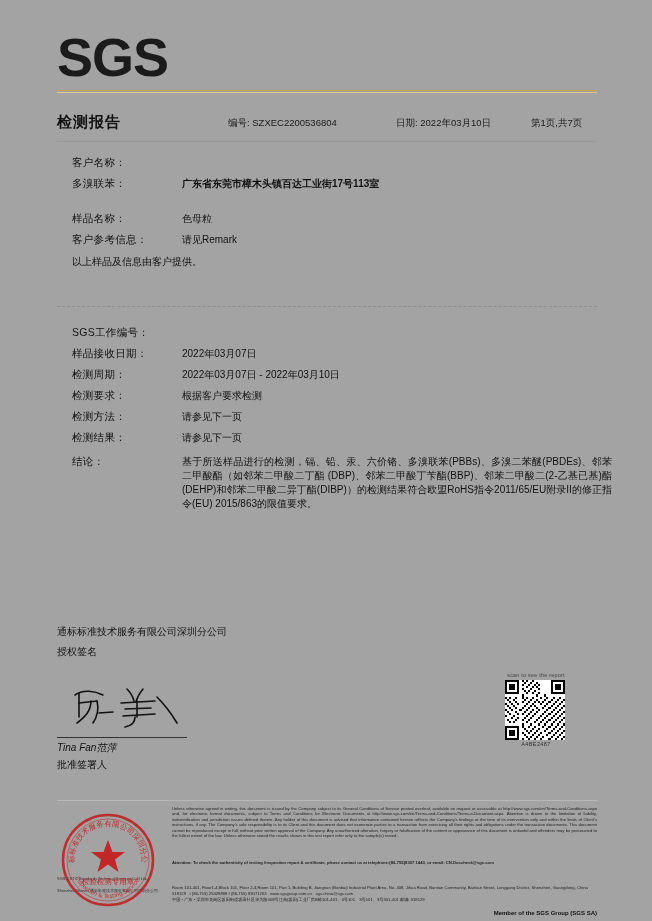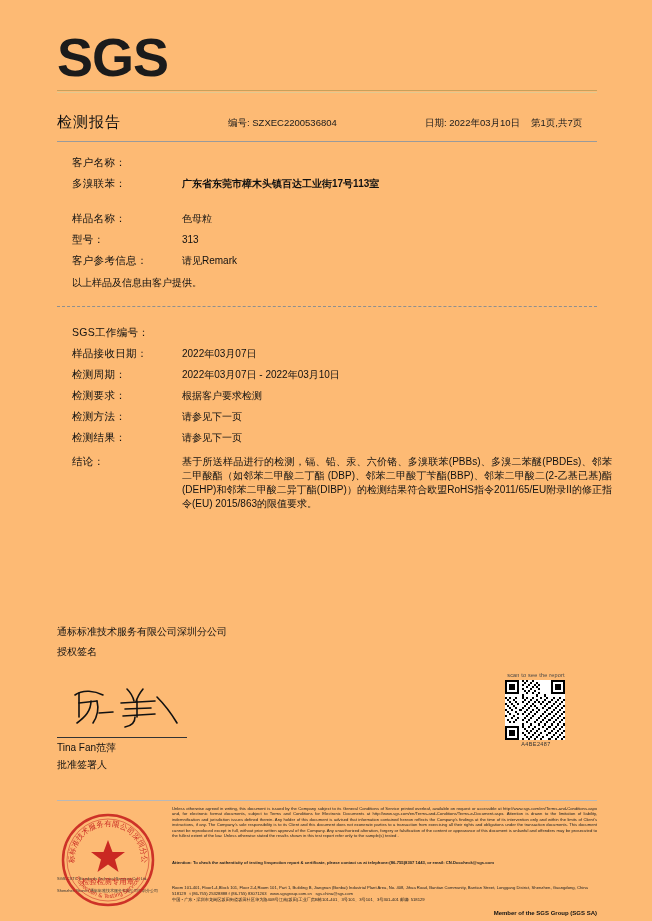--- a/index.html
+++ b/index.html
@@ -12,21 +12,21 @@
     height: 921px;
     font-family: "Liberation Sans", sans-serif;
     color: #1a1a1a;
     position: relative;
     overflow: hidden;
   }
   .page {
     position: relative;
     width: 652px;
     height: 921px;
-    background: #fdba74;
+    background: #a3a3a3;
   }
 
   
   .logo-wrap {
     position: absolute;
     left: 57px;
     top: 30px;
     width: 540px;
   }
   .sgs-logo {
@@ -57,34 +57,34 @@
   
   .title-row {
     position: absolute;
     left: 57px;
     top: 113px;
     width: 540px;
     height: 24px;
   }
   .report-title {
     font-size: 15px;
-    font-weight: normal;
+    font-weight: bold;
     color: #111;
     letter-spacing: 1px;
   }
   .meta-no {
     position: absolute;
     left: 171px;
     top: 4px;
     font-size: 9.5px;
     color: #1a1a1a;
   }
   .meta-date {
     position: absolute;
-    left: 368px;
+    left: 339px;
     top: 4px;
     font-size: 9.5px;
     color: #1a1a1a;
     text-align: center;
   }
   .meta-page {
     position: absolute;
     left: 474px;
     top: 4px;
     font-size: 9.5px;
@@ -189,20 +189,21 @@
     width: 130px;
     height: 1px;
     background: #333;
   }
   .sign-name {
     position: absolute;
     left: 0;
     top: 116px;
     font-size: 10px;
     color: #111;
+    font-style: italic;
   }
   .sign-role {
     position: absolute;
     left: 0;
     top: 133px;
     font-size: 10px;
     color: #111;
   }
 
   
@@ -349,24 +350,20 @@
     <div class="field-row">
       <div class="field-label">多溴联苯：</div>
       <div class="field-value bold">广东省东莞市樟木头镇百达工业街17号113室</div>
     </div>
   </div>
 
   <div class="fields block-b">
     <div class="field-row">
       <div class="field-label">样品名称：</div>
       <div class="field-value">色母粒</div>
-    </div>
-    <div class="field-row">
-      <div class="field-label">型号：</div>
-      <div class="field-value">313</div>
     </div>
     <div class="field-row">
       <div class="field-label">客户参考信息：</div>
       <div class="field-value">请见Remark</div>
     </div>
     <div class="note-line">以上样品及信息由客户提供。</div>
   </div>
 
   <div class="dashed-sep"></div>
 

